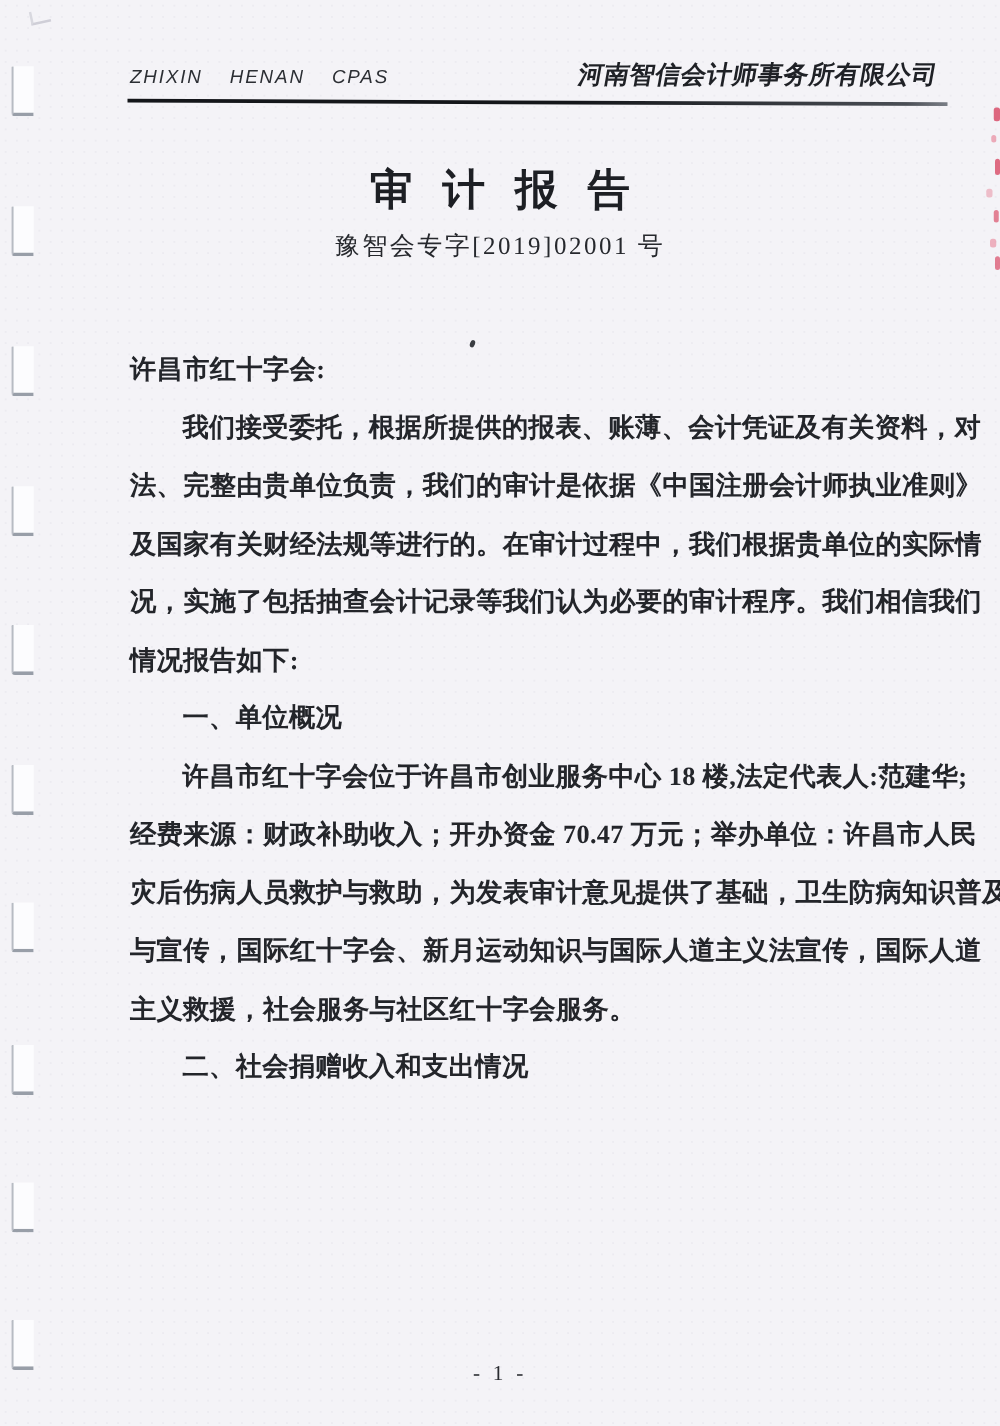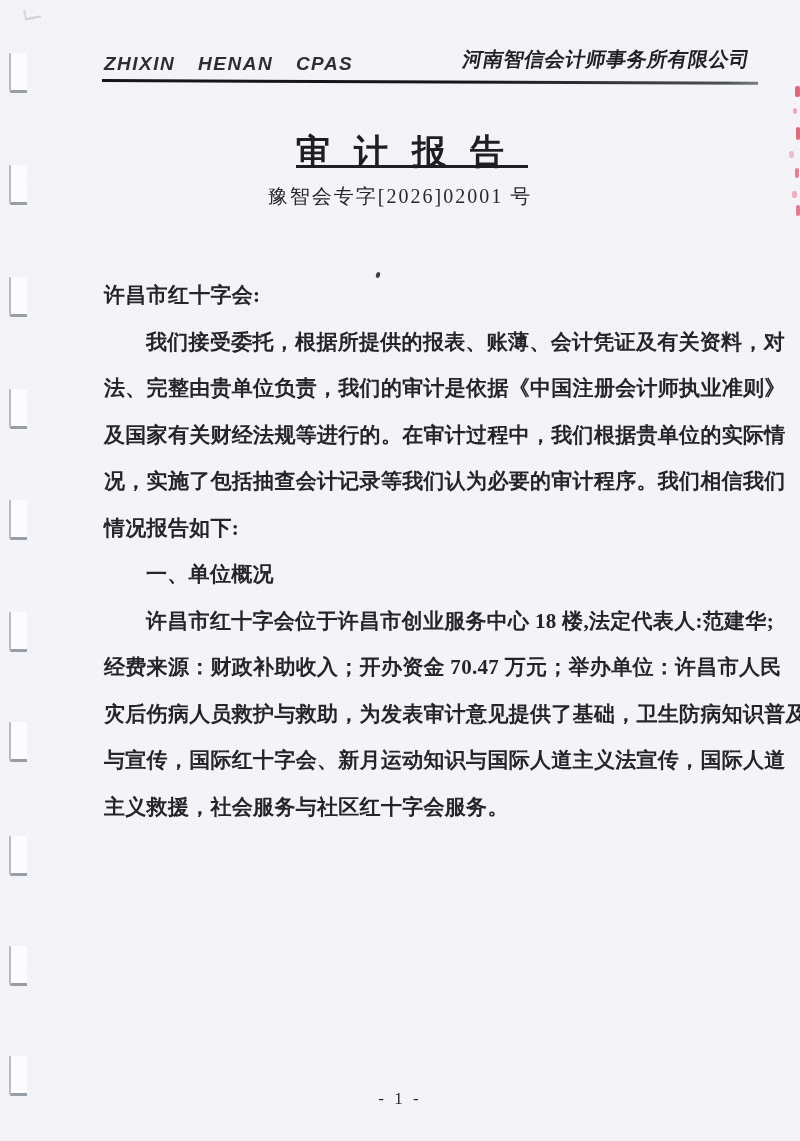--- a/index.html
+++ b/index.html
@@ -12,41 +12,40 @@
     position:relative; width:800px; height:1141px; overflow:hidden;
     background:#f4f3f7;
     background-image: radial-gradient(rgba(210,209,220,.35) .5px, transparent .6px);
     background-size: 9px 9px;
     color:#24262b;
   }
   
   .header-left {
     position:absolute; left:104px; top:53px;
     font-family:"Liberation Sans","DejaVu Sans",sans-serif;
-    font-style:italic; font-weight:700; font-size:19px;
+    font-style:italic; font-weight:400; font-size:15px;
     letter-spacing:1.5px; word-spacing:16px; color:#2b2e33;
     white-space:nowrap;
   }
   .header-right {
     position:absolute; left:463px; top:46px;
     font-size:20px; font-weight:bold; letter-spacing:.5px;
     transform:skewX(-10deg); color:#1f2126; white-space:nowrap;
   }
   .header-rule {
     position:absolute; left:102px; top:79px; width:656px; height:3px;
     background:linear-gradient(to right, #14161a 55%, #4a4e55 95%, #7a7e86);
     transform:rotate(0.25deg); transform-origin:left center;
   }
   
   .doc-title {
     position:absolute; top:129px; left:0; width:100%;
     text-align:center; font-size:34px; font-weight:bold;
     letter-spacing:24px; text-indent:24px; color:#1d1f24;
     white-space:nowrap;
-    text-decoration:underline;
   }
   .doc-number {
     position:absolute; top:183px; left:0; width:100%;
     text-align:center; font-size:20px; letter-spacing:2px; color:#26282d;
     white-space:nowrap;
   }
   
   .body-text {
     position:absolute; left:104px; top:272px; width:652px;
     font-size:21px; line-height:46.5px; letter-spacing:.3px; color:#23252a;
@@ -100,32 +99,33 @@
   <div class="red-mark" style="left:796px;top:205px;width:4px;height:11px;background:#d94a66;opacity:.7"></div>
 
   <div class="corner-mark"></div>
   <div class="speck" style="left:376px;top:272px;width:4px;height:6px;transform:rotate(20deg)"></div>
 
   <div class="header-left">ZHIXIN HENAN CPAS</div>
   <div class="header-right">河南智信会计师事务所有限公司</div>
   <div class="header-rule"></div>
 
   <div class="doc-title">审计报告</div>
-  <div class="doc-number">豫智会专字[2026]02001 号</div>
+  <div class="doc-number">豫智会专字[2019]02001 号</div>
 
   <div class="body-text">
       <div class="line">许昌市红十字会:</div>
       <div class="line indent">我们接受委托，根据所提供的报表、账薄、会计凭证及有关资料，对</div>
       <div class="line">法、完整由贵单位负责，我们的审计是依据《中国注册会计师执业准则》</div>
       <div class="line">及国家有关财经法规等进行的。在审计过程中，我们根据贵单位的实际情</div>
       <div class="line">况，实施了包括抽查会计记录等我们认为必要的审计程序。我们相信我们</div>
       <div class="line">情况报告如下:</div>
       <div class="line indent">一、单位概况</div>
       <div class="line indent">许昌市红十字会位于许昌市创业服务中心 18 楼,法定代表人:范建华;</div>
       <div class="line">经费来源：财政补助收入；开办资金 70.47 万元；举办单位：许昌市人民</div>
       <div class="line">灾后伤病人员救护与救助，为发表审计意见提供了基础，卫生防病知识普及</div>
       <div class="line">与宣传，国际红十字会、新月运动知识与国际人道主义法宣传，国际人道</div>
       <div class="line">主义救援，社会服务与社区红十字会服务。</div>
+      <div class="line indent">二、社会捐赠收入和支出情况</div>
     </div>
 
   <div class="page-number">- 1 -</div>
 
 </div>
 
 </body></html>

